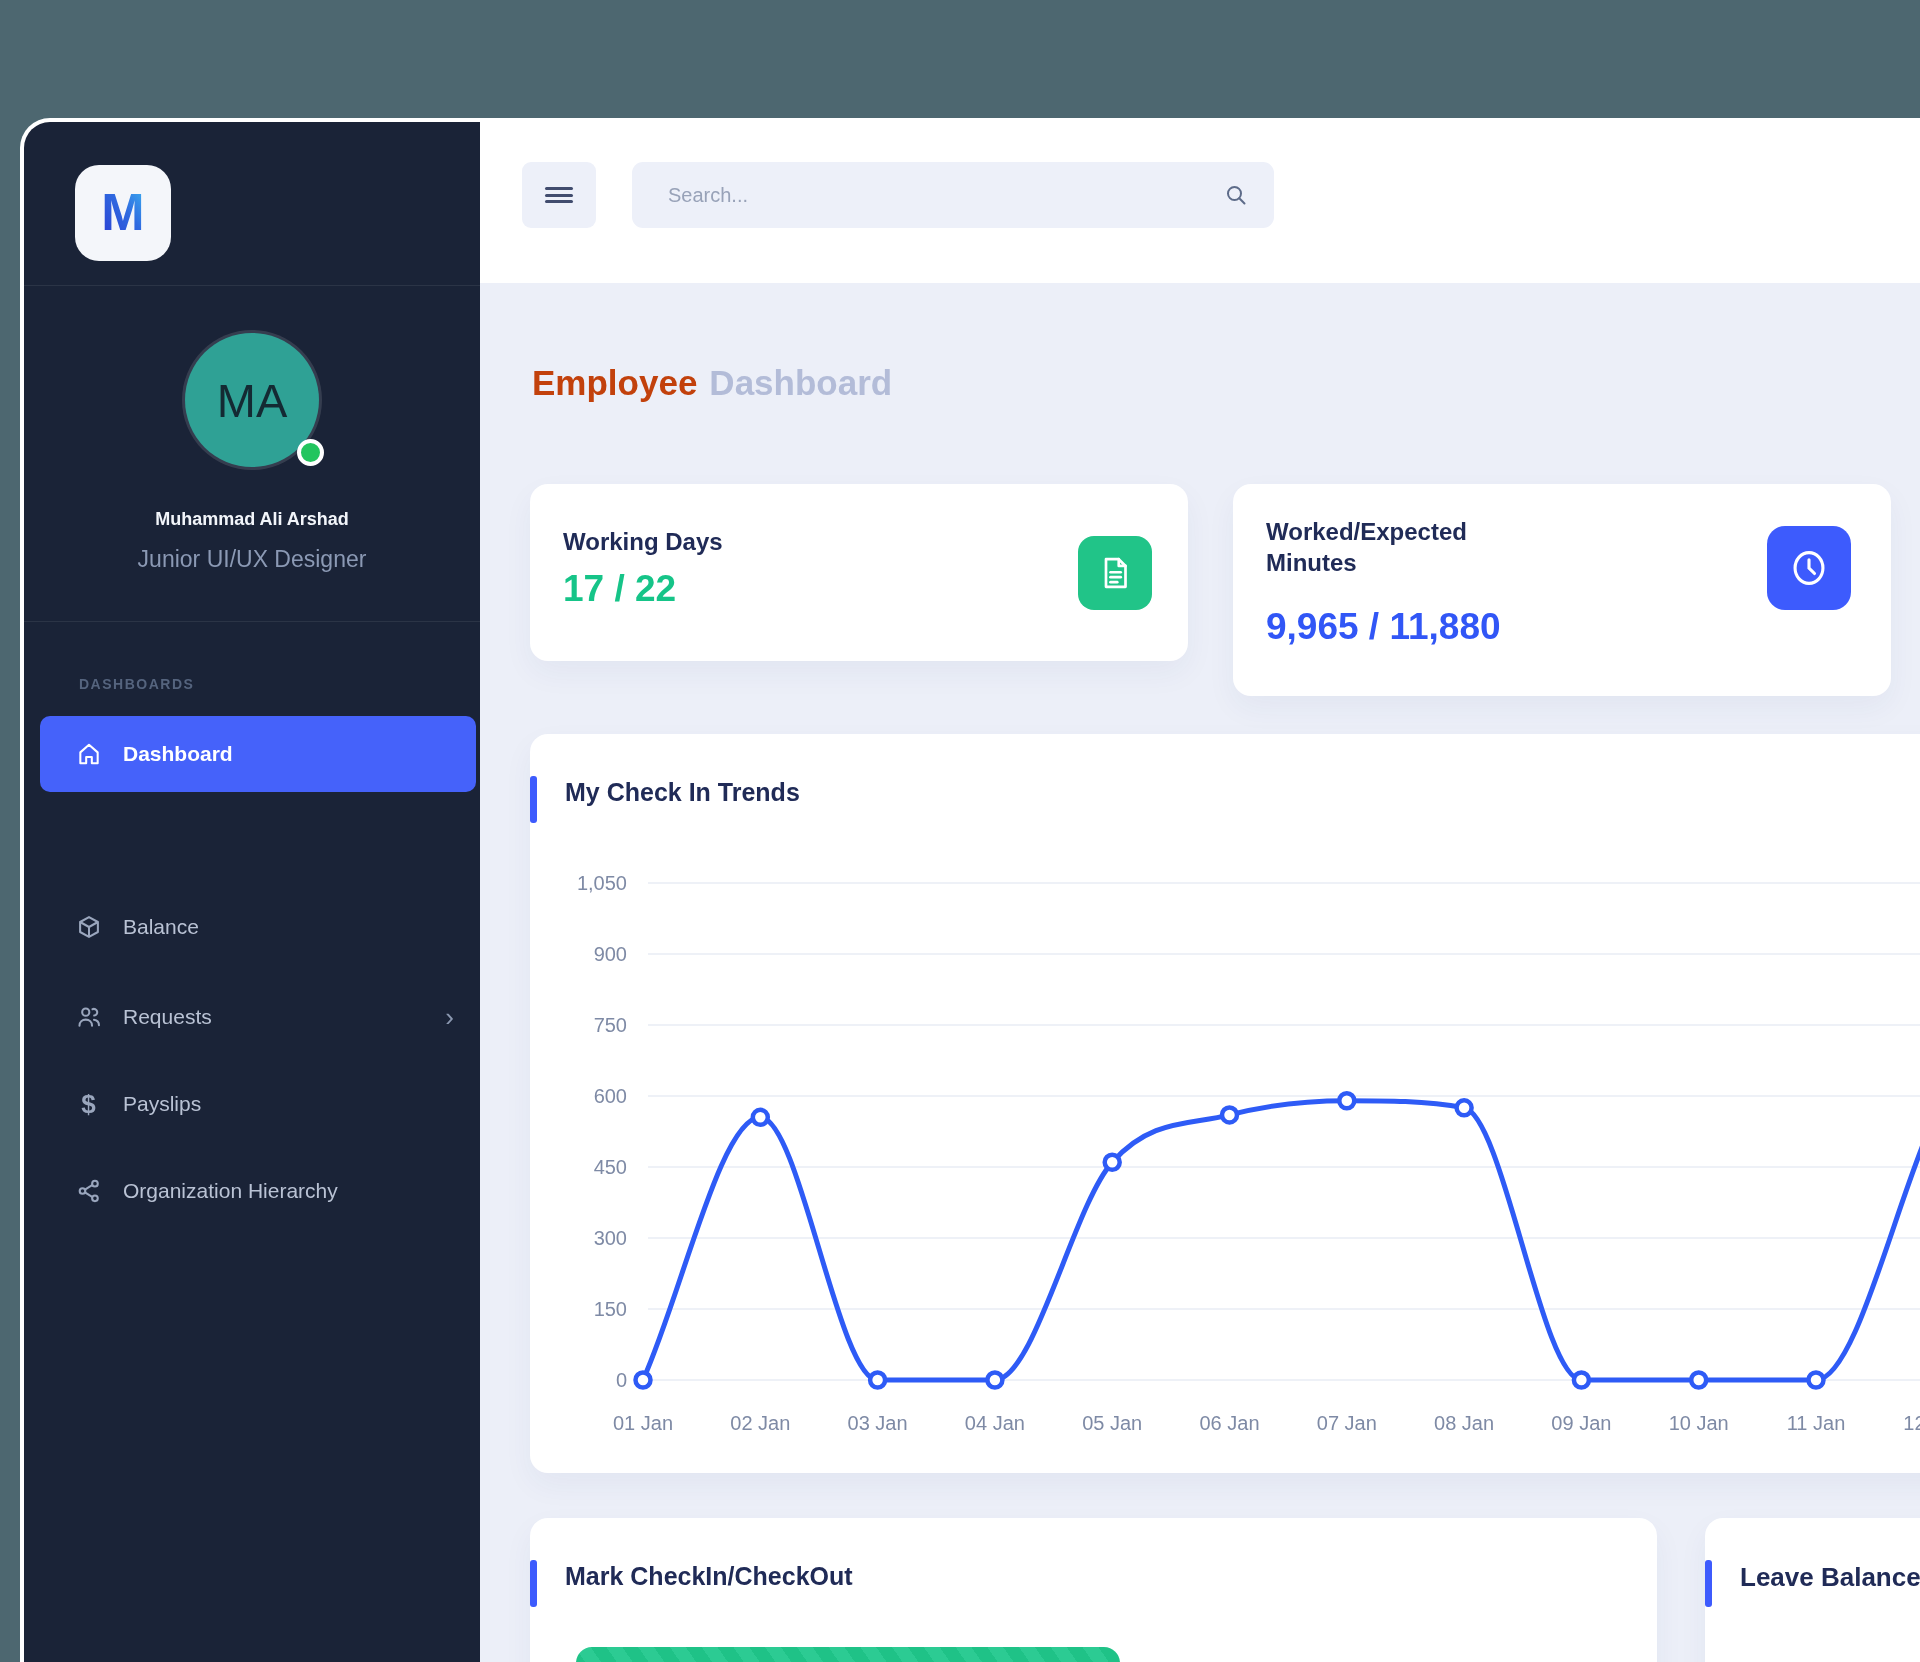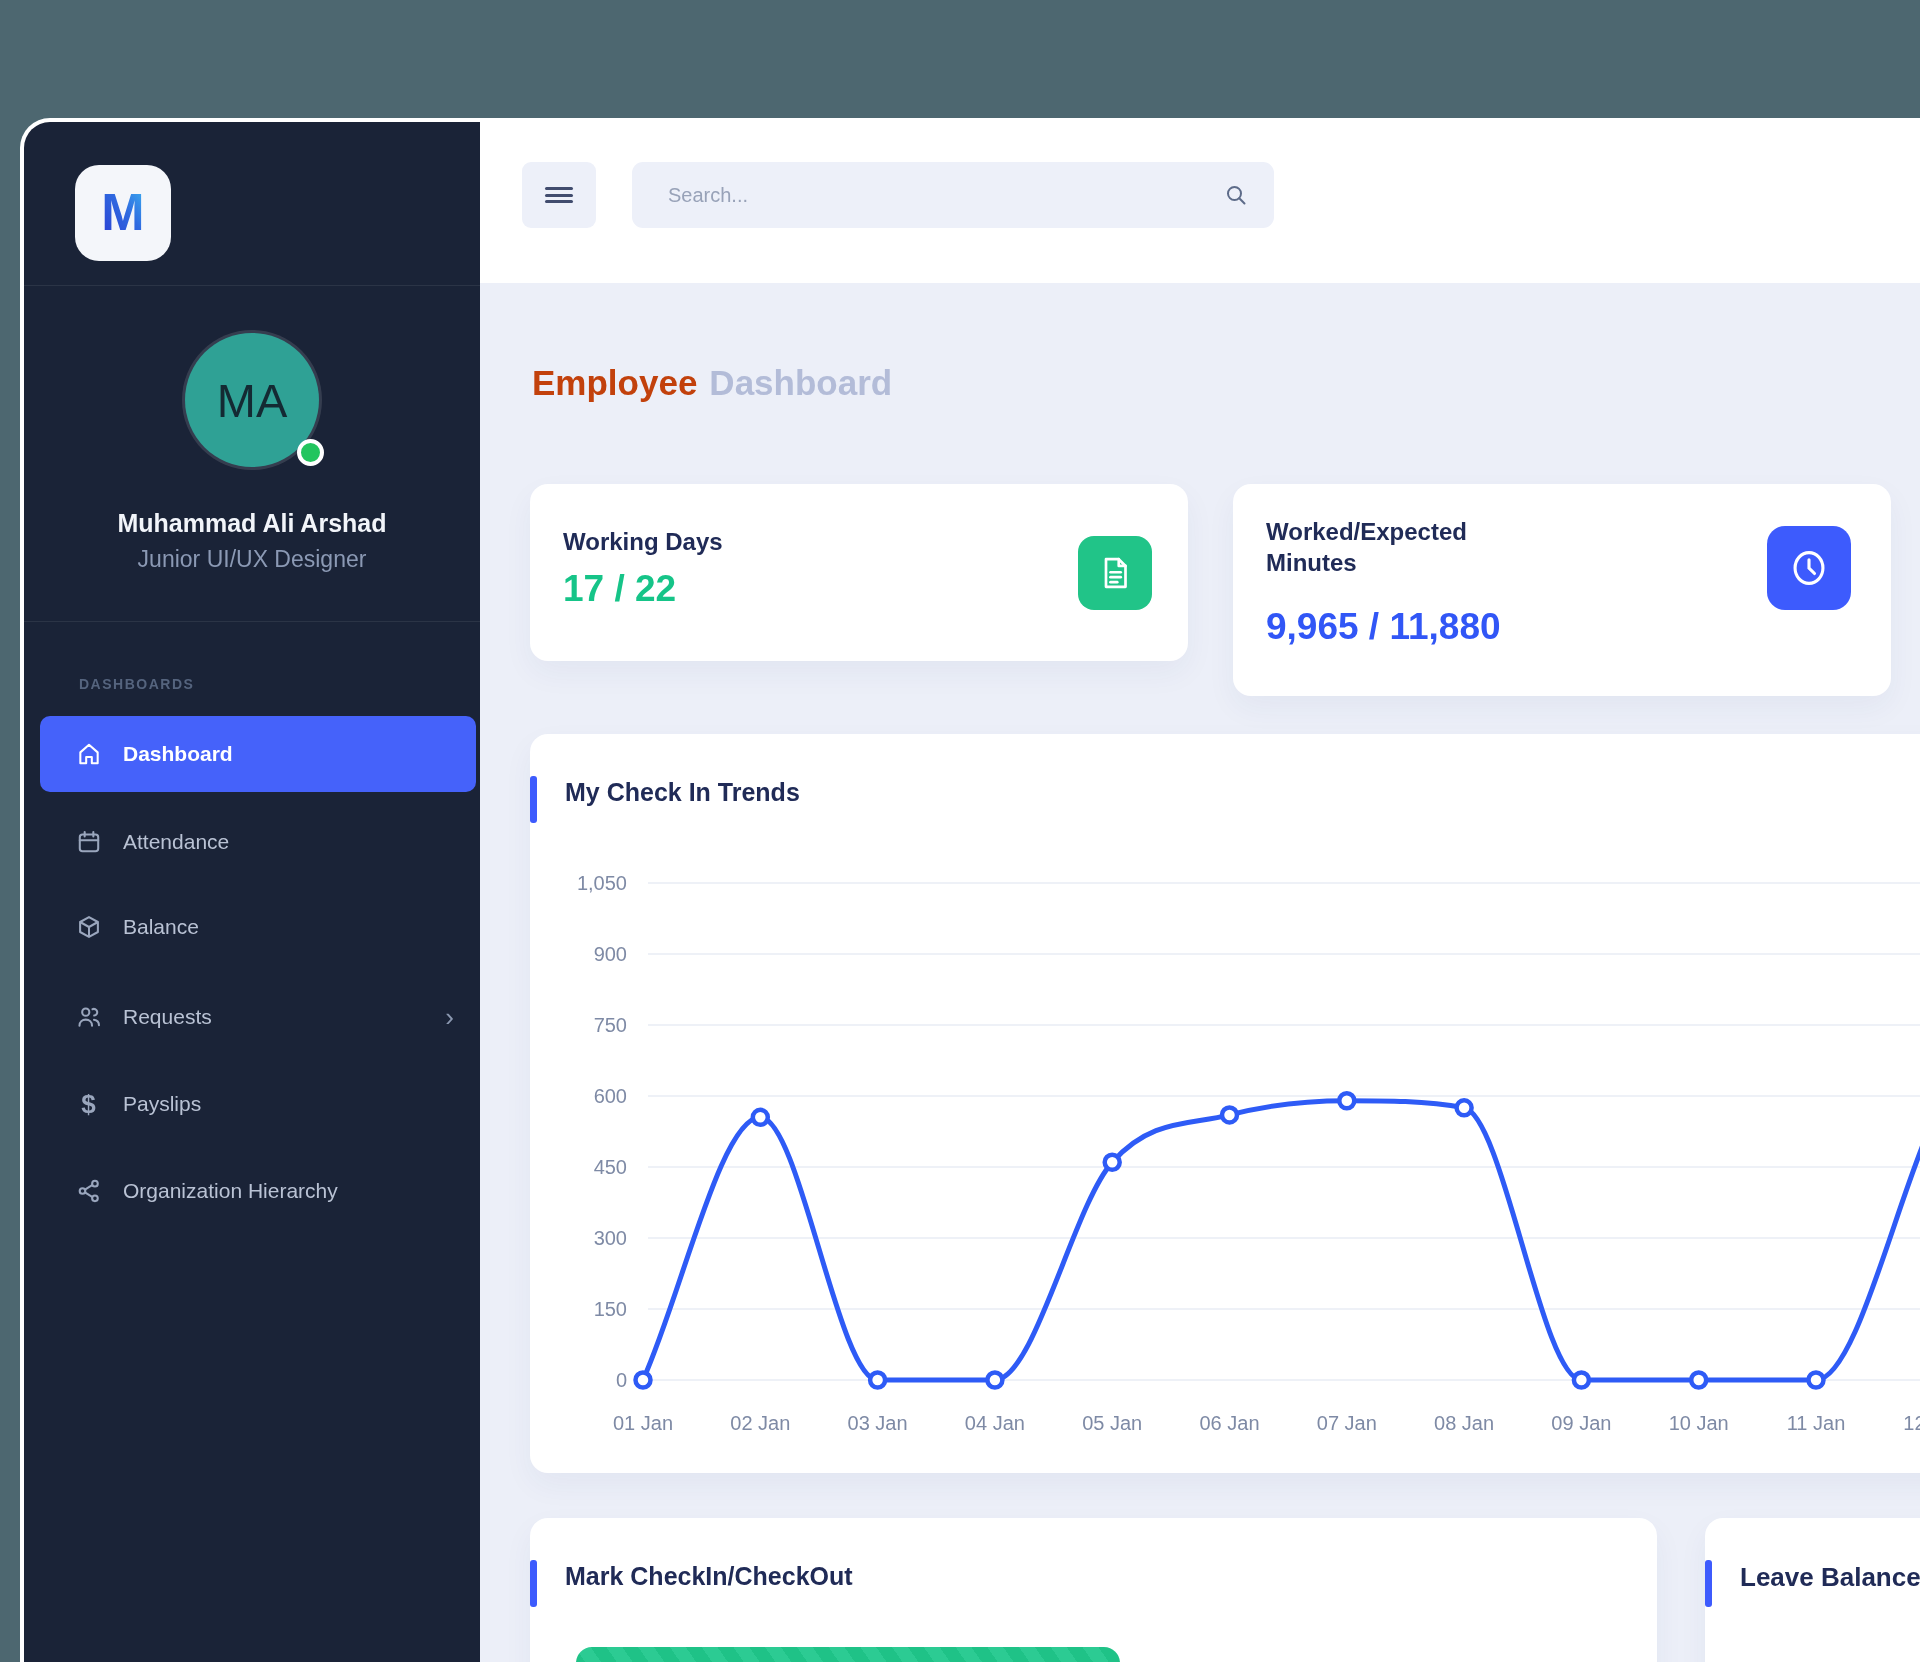--- a/index.html
+++ b/index.html
@@ -35,21 +35,21 @@
   .avatar {
     position:absolute; left:161px; top:211px; width:134px; height:134px; border-radius:50%;
     background:#2fa195; color:#142a33; font-size:47px; font-weight:500;
     display:flex; align-items:center; justify-content:center;
     box-shadow:0 0 0 3px rgba(255,255,255,0.12);
   }
   .status-dot {
     position:absolute; left:273px; top:317px; width:27px; height:27px; border-radius:50%;
     background:#22c55e; border:4px solid #ffffff;
   }
-  .profile-name { position:absolute; left:0; right:0; top:387px; text-align:center; color:#f2f5fa; font-size:25px; font-weight:700; }
+  .profile-name { position:absolute; left:0; right:0; top:387px; text-align:center; color:#f2f5fa; font-size:18px; font-weight:700; }
   .profile-role { position:absolute; left:0; right:0; top:424px; text-align:center; color:#8b99b4; font-size:23px; }
   .section-label { position:absolute; left:55px; top:554px; color:#55647e; font-size:14px; font-weight:700; letter-spacing:1.5px; }
   .nav-item {
     position:absolute; left:16px; width:436px; height:58px; border-radius:10px;
     display:flex; align-items:center; padding-left:35px; cursor:pointer;
     color:#b9c2d4; font-size:21px;
   }
   .nav-item .nicon { width:27px; height:27px; color:#9aa6bd; display:flex; align-items:center; justify-content:center; margin-right:21px; flex:none; }
   .nav-item.active { background:#4562fa; height:76px; color:#ffffff; font-weight:600; }
   .nav-item.active .nicon { color:#ffffff; }
@@ -141,31 +141,20 @@
 
     <div class="nav-item active ni-dashboard">
       <span class="nicon">
         <svg width="26" height="26" viewBox="0 0 24 24" fill="none" stroke="currentColor" stroke-width="1.9" stroke-linecap="round" stroke-linejoin="round">
           <path d="M4 10.5 L12 3.5 L20 10.5 V20.5 H14.6 V14.8 H9.4 V20.5 H4 Z"></path>
         </svg>
       </span>
       <span>Dashboard</span>
     </div>
 
-    <div class="nav-item ni-attendance">
-      <span class="nicon">
-        <svg width="26" height="26" viewBox="0 0 24 24" fill="none" stroke="currentColor" stroke-width="1.9" stroke-linecap="round">
-          <rect x="3.5" y="5" width="17" height="15.5" rx="2.5"></rect>
-            <line x1="8" y1="2.8" x2="8" y2="7"></line>
-            <line x1="16" y1="2.8" x2="16" y2="7"></line>
-            <line x1="3.5" y1="10.3" x2="20.5" y2="10.3"></line>
-        </svg>
-      </span>
-      <span>Attendance</span>
-    </div>
 
     <div class="nav-item ni-assets">
       <span class="nicon">
         <svg width="26" height="26" viewBox="0 0 24 24" fill="none" stroke="currentColor" stroke-width="1.9" stroke-linejoin="round">
           <path d="M12 2.8 L20.2 7.4 V16.6 L12 21.2 L3.8 16.6 V7.4 Z"></path>
             <path d="M3.8 7.4 L12 12 L20.2 7.4"></path>
             <path d="M12 12 V21.2"></path>
         </svg>
       </span>
       <span>Balance</span>

